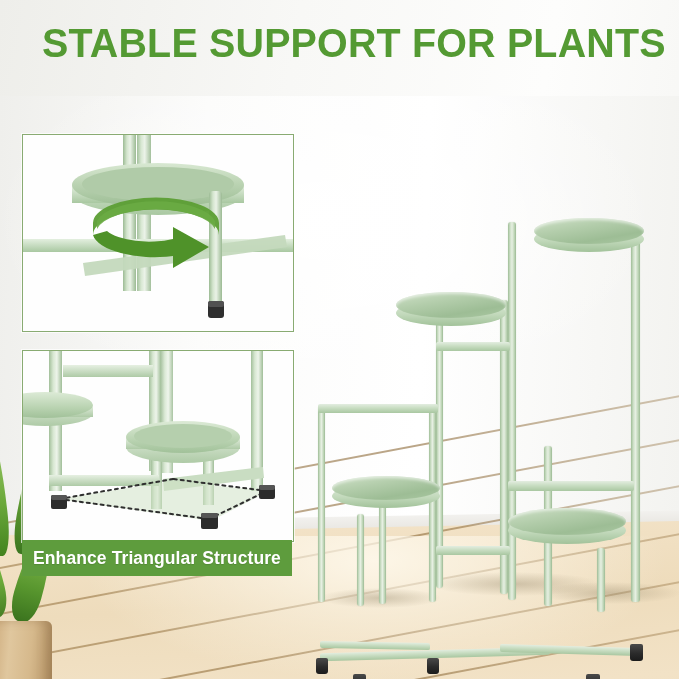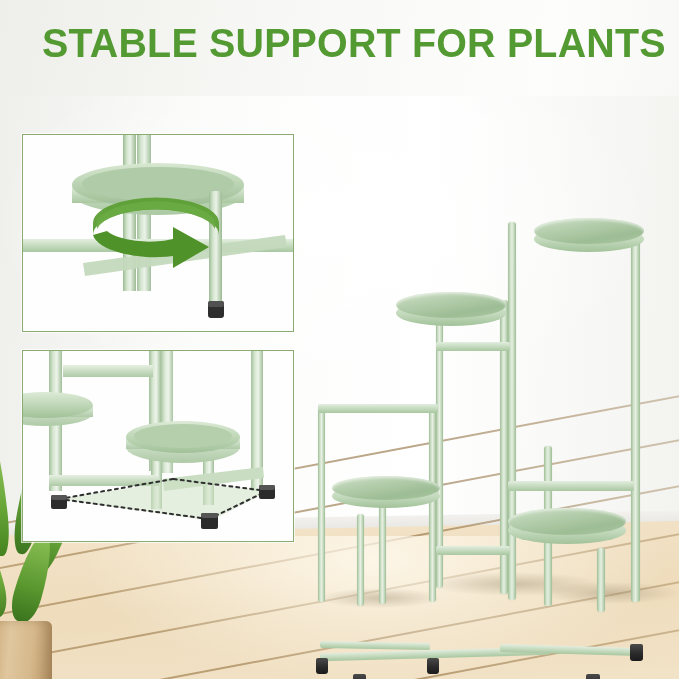--- a/index.html
+++ b/index.html
@@ -274,14 +274,17 @@
         <rect x="178" y="162" width="17" height="16" rx="2" fill="#2b2b2b"></rect>
         <rect x="178" y="162" width="17" height="5" rx="2" fill="#555"></rect>
       </g>
       <g>
         <rect x="236" y="134" width="16" height="14" rx="2" fill="#2b2b2b"></rect>
         <rect x="236" y="134" width="16" height="5" rx="2" fill="#555"></rect>
       </g>
     </svg>
   </div>
 
+  <div id="caption">
+    <span>Enhance Triangular Structure</span>
+  </div>
 
 </div>
 
 </body></html>

